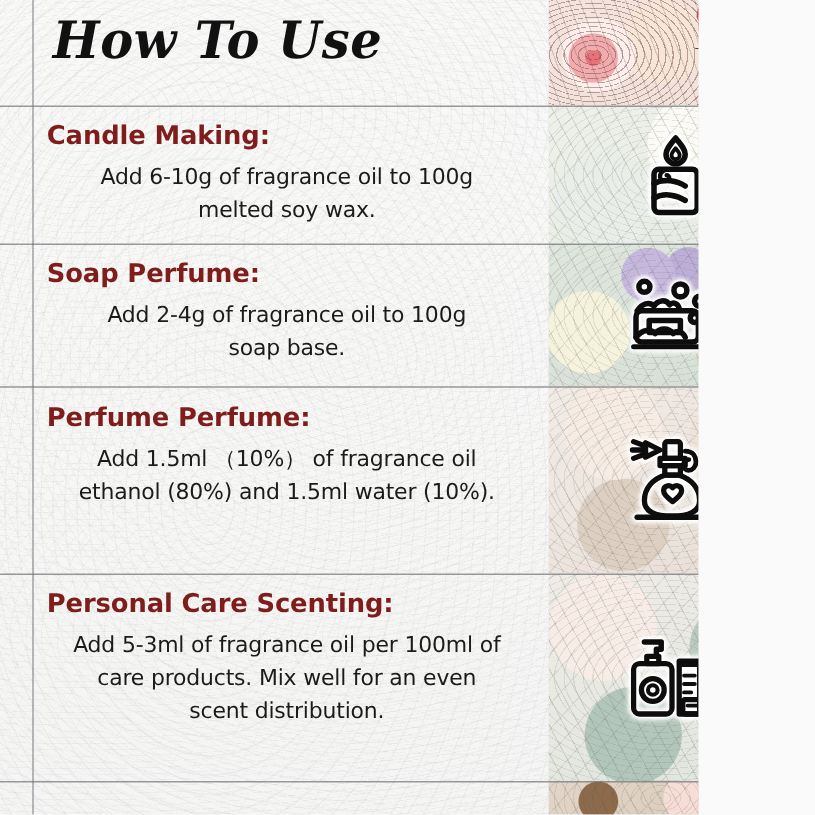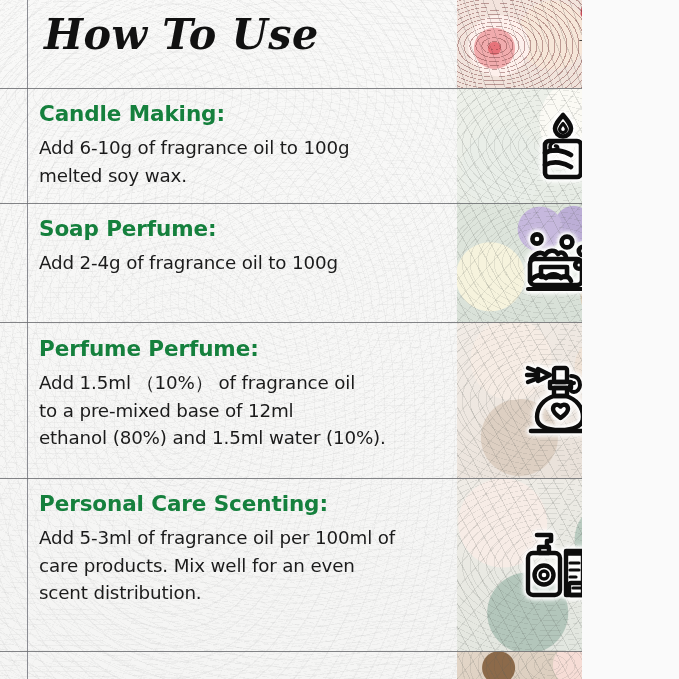--- a/index.html
+++ b/index.html
@@ -122,27 +122,27 @@
     font-family:"DejaVu Serif","Liberation Serif",serif;
     font-style:italic;font-weight:700;
     font-size:43px;letter-spacing:.5px;color:#111;
     white-space:nowrap;
     transform:scaleX(.96);transform-origin:left center;
   }
 
   .section{position:absolute;left:39px;width:400px;}
   .sec-title{
     font-family:"DejaVu Sans","Liberation Sans",sans-serif;
-    font-weight:700;font-size:21.5px;color:#15803d;
+    font-weight:700;font-size:21.5px;color:#7f1d1d;
     letter-spacing:-.1px;margin:0 0 8px 0;white-space:nowrap;
   }
   .sec-body{
     font-family:"DejaVu Sans","Liberation Sans",sans-serif;
     font-weight:400;font-size:18.3px;line-height:27.5px;
-    color:#1b1b1b;letter-spacing:-.15px;margin:0;
+    color:#1b1b1b;letter-spacing:-.15px;margin:0;text-align:center;
   }
   .sec-body .ln{display:block;white-space:nowrap;}
 
   
   .icon-wrap{
     position:absolute;left:517px;width:92px;height:84px;
     display:flex;align-items:center;justify-content:center;
   }
   .icon-wrap svg{filter:drop-shadow(0 0 2.2px #fff) drop-shadow(0 0 2.2px #fff) drop-shadow(0 0 1.5px #fff);}
 </style>
@@ -201,41 +201,41 @@
       <rect x="14" y="30" width="36" height="36" rx="4"></rect>
       <path d="M14 42c8-5 20-2 26 2M14 54c9-5 20-2 26 2"></path>
       <path d="M27 30c-4.5 0-8 2.6-8 6 0 2.4 2 4 4.4 4 1.9 0 3.3-1.2 3.3-2.8 0-1.3-1-2.2-2.2-2.2" stroke-width="3.6"></path>
     </svg>
   </div>
 
   <div class="section" style="top:216px;">
     <div class="sec-title">Soap Perfume:</div>
     <div class="sec-body">
       <span class="ln">Add 2-4g of fragrance oil to 100g</span>
+      <span class="ln">soap base.</span>
     </div>
   </div>
   <div class="icon-wrap" style="top:221px;">
     <svg width="76" height="68" viewBox="0 0 76 68" fill="none" stroke="#0d0d0d" stroke-width="4.6" stroke-linecap="round" stroke-linejoin="round">
       <circle cx="12" cy="10" r="4.6"></circle>
       <circle cx="42" cy="13" r="5.4"></circle>
       <circle cx="58" cy="22" r="4.2"></circle>
       <circle cx="54" cy="36" r="3.8"></circle>
       <path d="M6 30c4-6 10-8 14-4 3-5 10-6 13-1 3-3 7-1 8 3"></path>
       <rect x="5" y="30" width="52" height="26" rx="5"></rect>
       <path d="M16 38h26v10H16z"></path>
       <path d="M5 52c6-7 12-7 16-3 4-5 11-5 15 0 3-3 8-2 10 3"></path>
       <path d="M3 60h56" stroke-width="4.2"></path>
     </svg>
   </div>
 
   <div class="section" style="top:336px;">
     <div class="sec-title">Perfume Perfume:</div>
     <div class="sec-body">
       <span class="ln">Add 1.5ml （10%） of fragrance oil</span>
-      <span class="ln">to a pre-mixed base of 12ml</span>
       <span class="ln">ethanol (80%) and 1.5ml water (10%).</span>
     </div>
   </div>
   <div class="icon-wrap" style="top:356px;">
     <svg width="80" height="76" viewBox="0 0 80 76" fill="none" stroke="#0d0d0d" stroke-width="4.4" stroke-linecap="round" stroke-linejoin="round">
       <rect x="31" y="8" width="13" height="14" rx="2"></rect>
       <path d="M27 22h21v6H27z"></path>
       <path d="M31 28h13v8H31z"></path>
       <path d="M48 16c7 0 9 5 9 9s-3 7-6 7a4.5 4.5 0 1 1 0-9" stroke-width="4"></path>
       <path d="M27 15 15 9v12l12-6z"></path>

